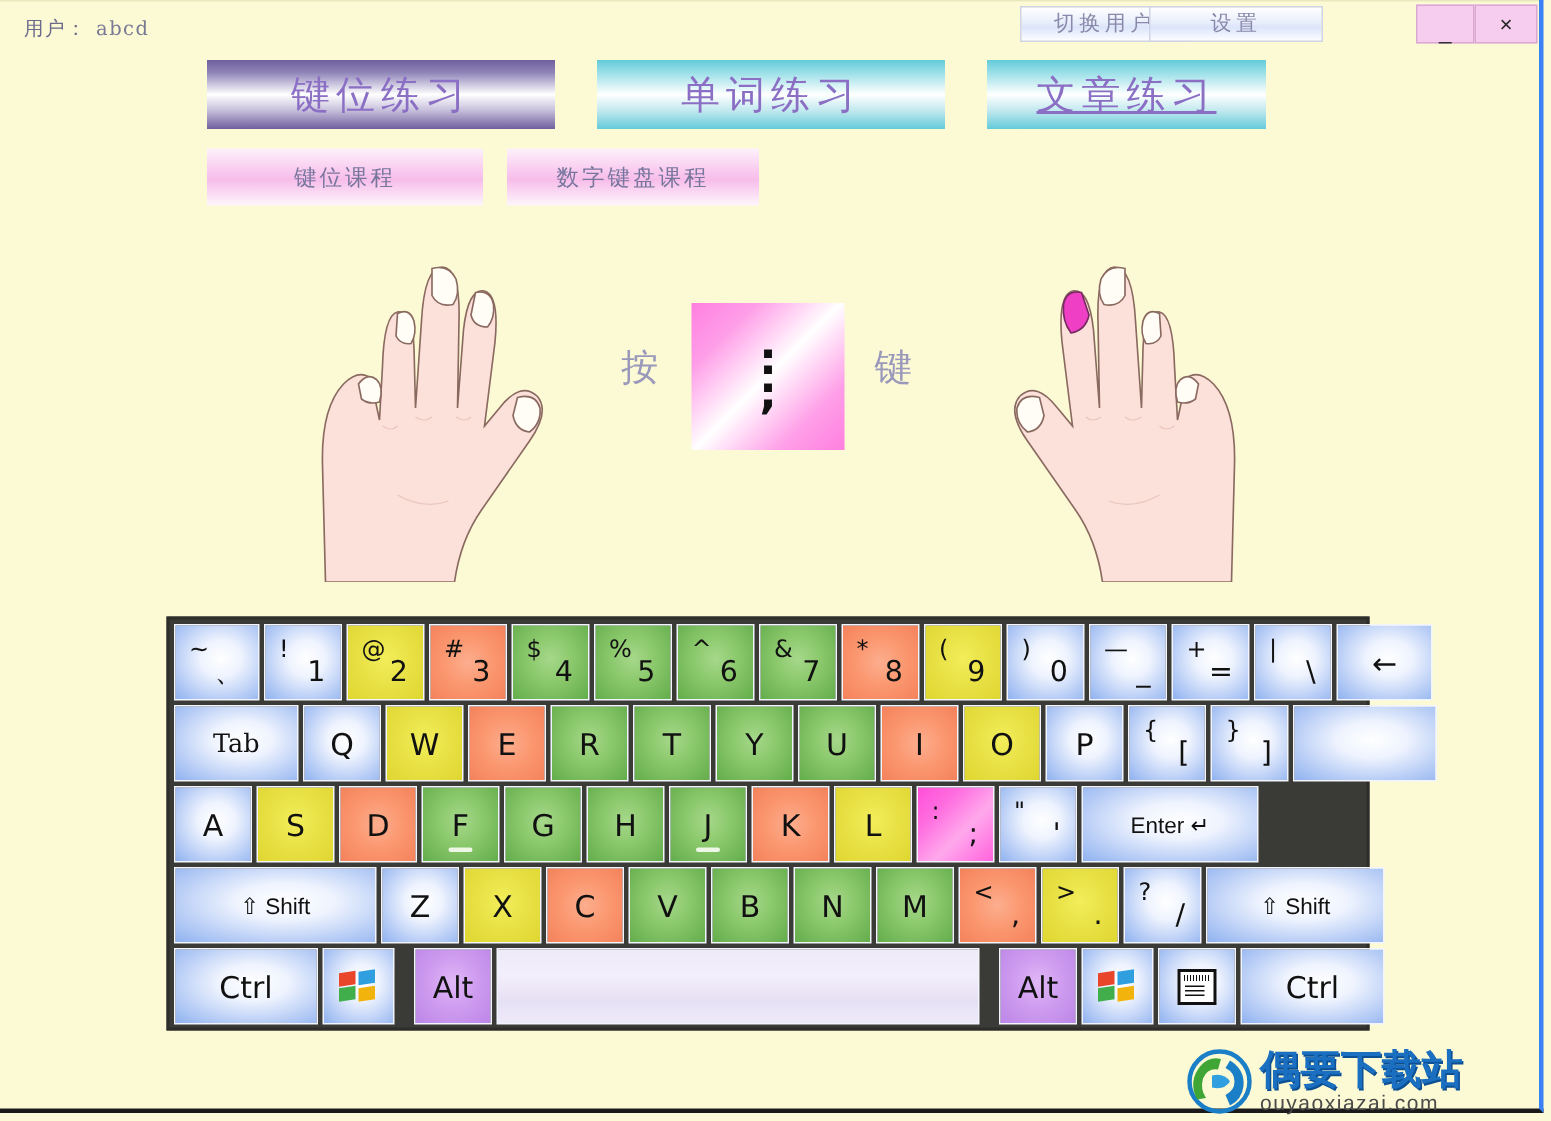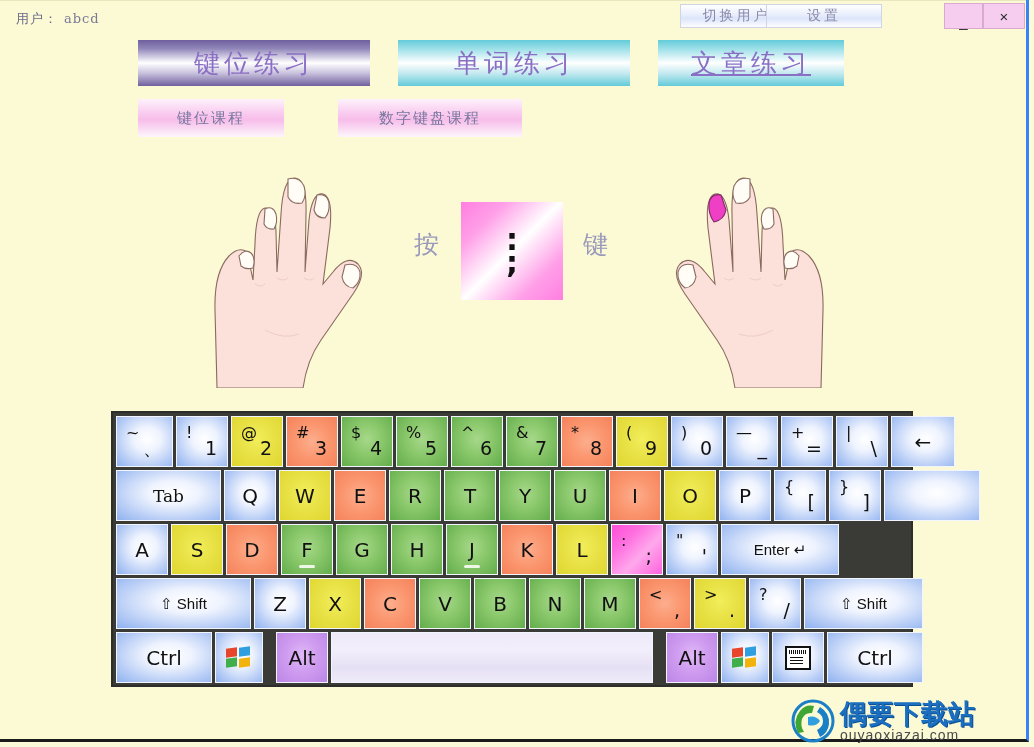--- a/index.html
+++ b/index.html
@@ -77,22 +77,22 @@
   }
 
   .subtab{
     position:absolute;top:99px;height:38px;
     display:flex;align-items:center;justify-content:center;
     font-family:"DejaVu Sans","Liberation Sans",sans-serif;
     font-size:15px;color:#77769c;letter-spacing:2px;
     background:linear-gradient(to bottom,#fdf2fb 0%,#f9c9ef 40%,#f7bdea 55%,#fdf6fc 100%);
     box-sizing:border-box;
   }
-  #subtab-0{left:138px;width:146px;}
-  #subtab-1{left:338px;width:184px;}
+  #subtab-0{left:138px;width:184px;}
+  #subtab-1{left:338px;width:168px;}
 
   
   .hand{position:absolute;}
   #hand-left{left:203px;top:160px;}
   #hand-right{left:650px;top:160px;}
 
   
   .prompt{
     position:absolute;top:228px;
     font-family:"DejaVu Sans","Liberation Sans",sans-serif;
@@ -314,21 +314,21 @@
         </div>
         <div class="key k-blue dual" style="width: 52px;">
           <span class="up">|</span>
           <span class="lo">\</span>
         </div>
         <div class="key k-blue" style="width: 64px;">
           <span>←</span>
         </div>
       </div>
       <div class="krow">
-        <div class="key k-blue" style="width: 105px; text-align: right;">
+        <div class="key k-blue" style="width: 83px; text-align: right;">
           <span class="lbl-serif">Tab</span>
         </div>
         <div class="key k-blue" style="width: 52px;">
           <span>Q</span>
         </div>
         <div class="key k-yellow" style="width: 52px;">
           <span>W</span>
         </div>
         <div class="key k-orange" style="width: 52px;">
           <span>E</span>

